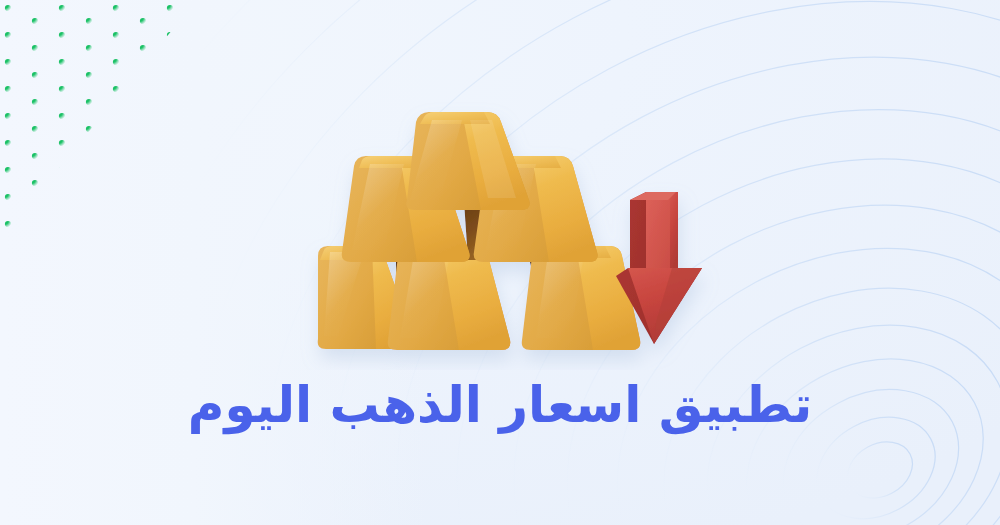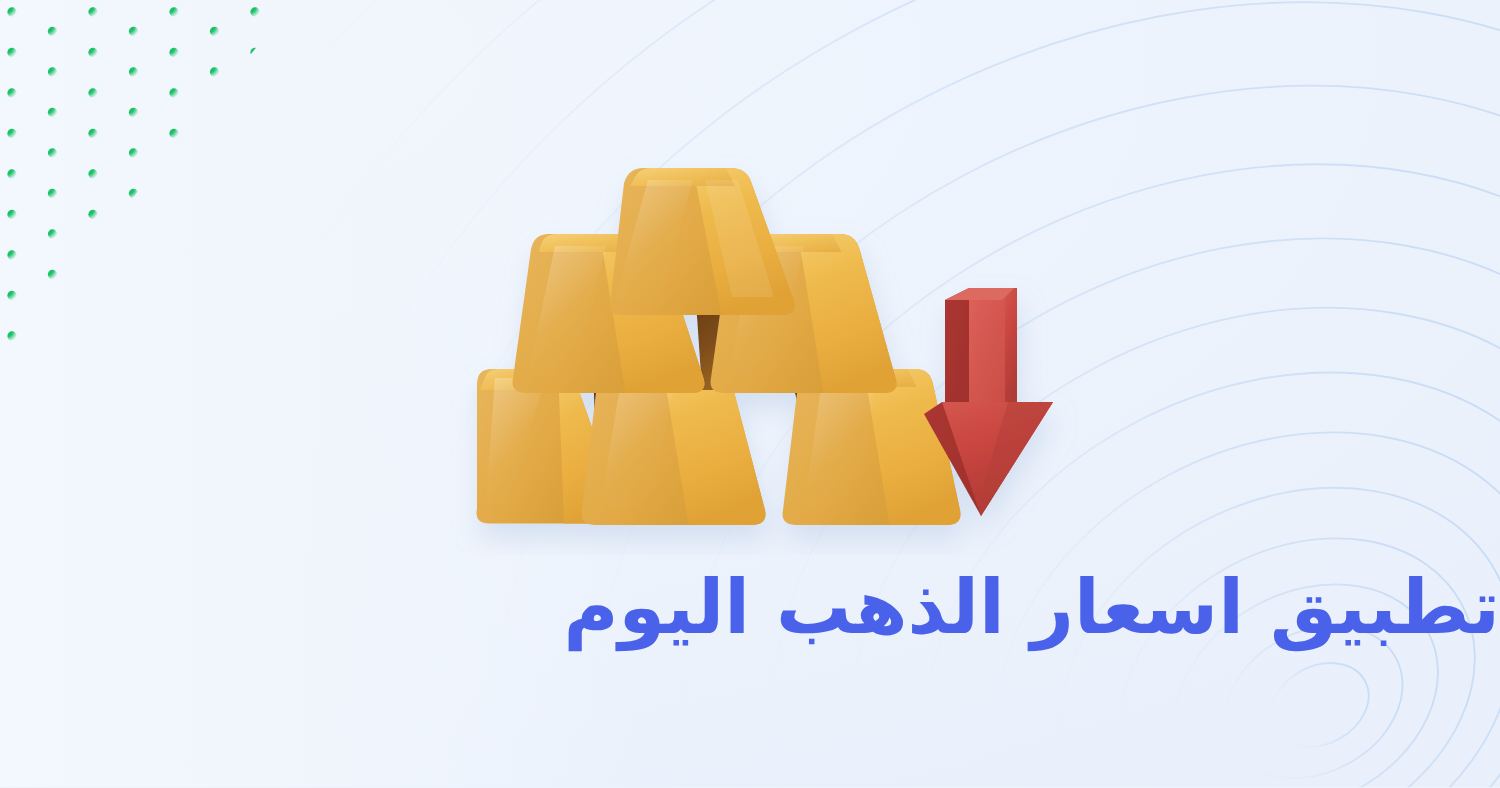--- a/index.html
+++ b/index.html
@@ -40,21 +40,21 @@
     position:absolute; left:280px; top:100px;
     width:440px; height:270px;
   }
   .illustration svg{ display:block; width:440px; height:270px; }
 
   
   .headline{
     position:absolute;
     left:0; right:0;
     top:374px;
-    text-align:right;
+    text-align:center;
     direction:rtl;
     font-size:50px;
     line-height:62px;
     font-weight:700;
     letter-spacing:0px;
     color:#4a62ea;
     white-space:nowrap;
     user-select:none;
   }
 </style>

